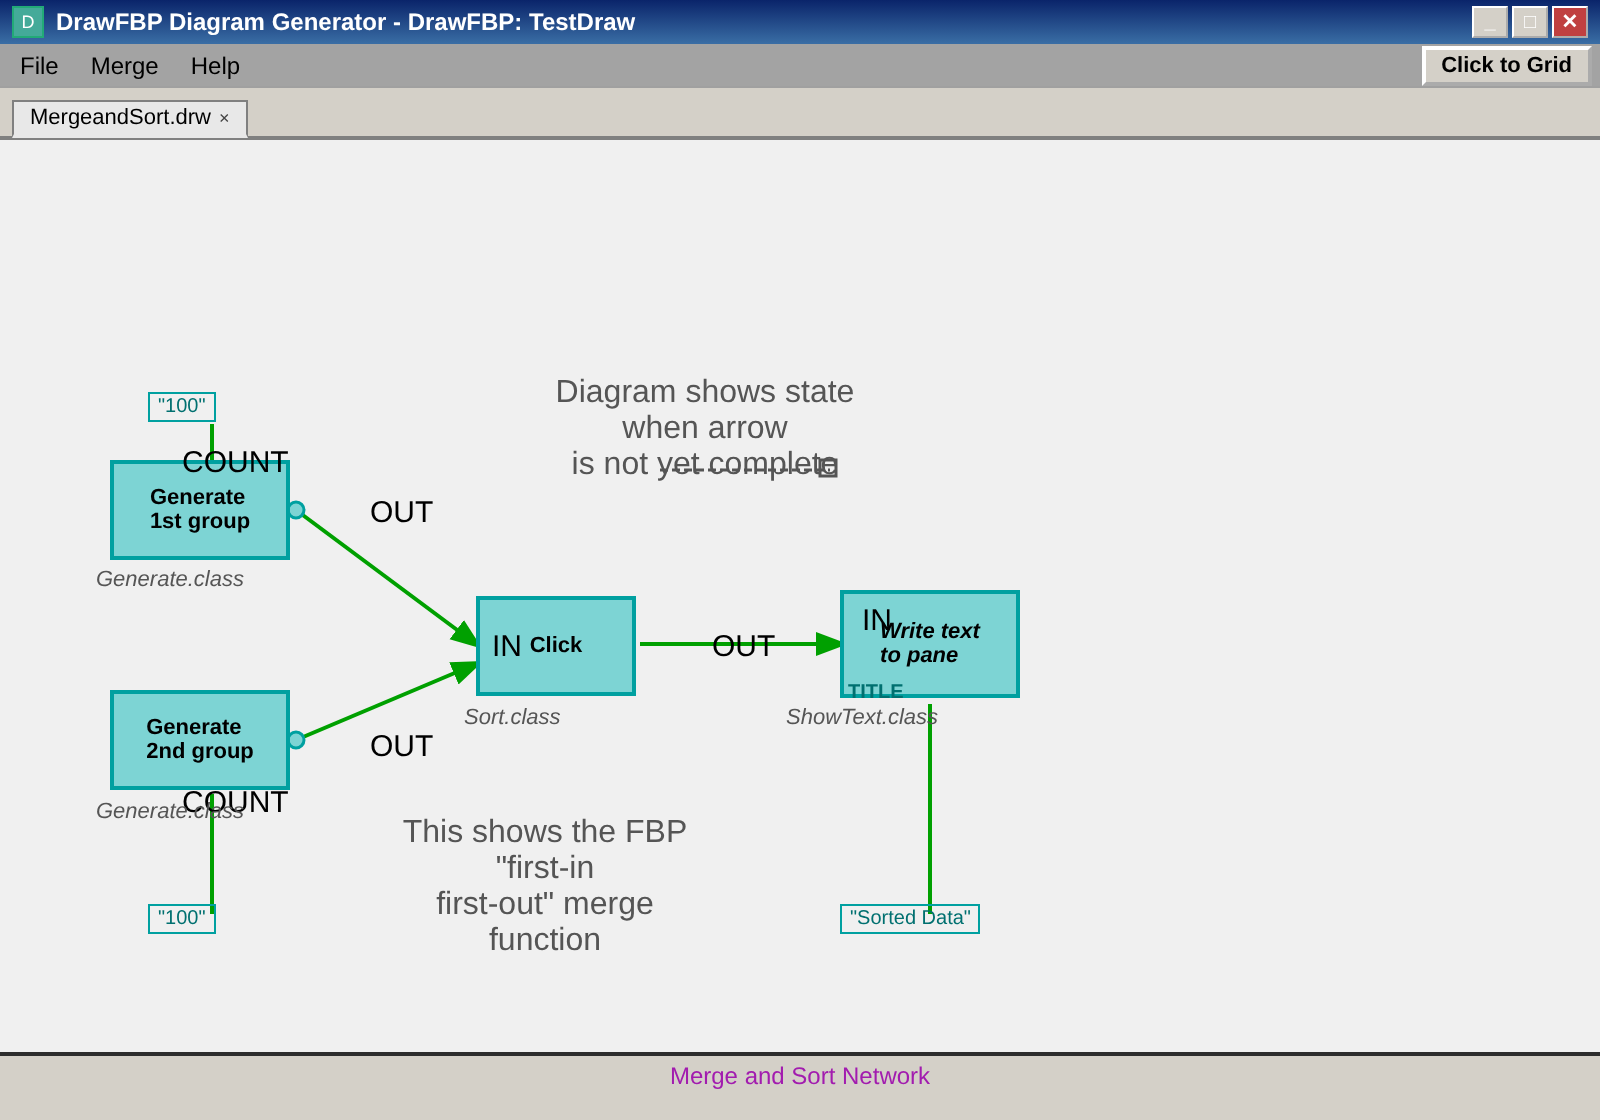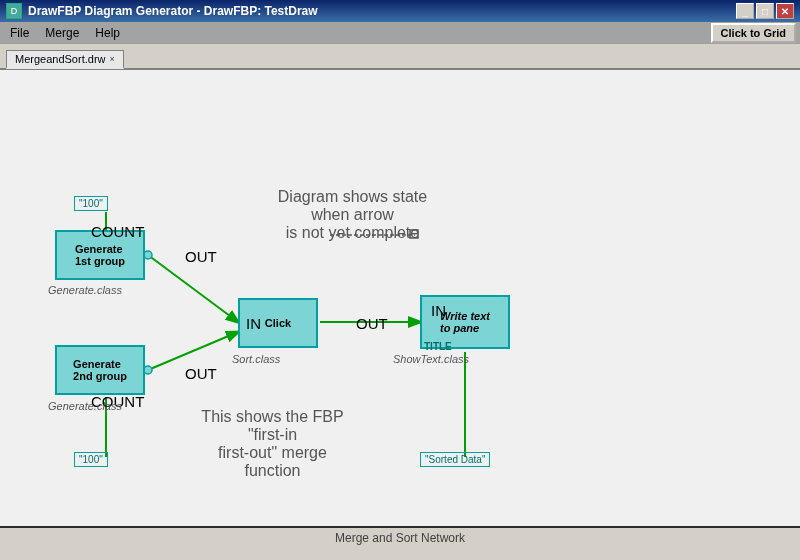--- a/index.html
+++ b/index.html
@@ -112,21 +112,21 @@
     }
     
     .status-bar {
       background: #d4d0c8;
       border-top: 2px inset #808080;
       height: 22px;
       display: flex;
       align-items: center;
       justify-content: center;
       font-size: 12px;
-      color: #404040;
+      color: #a21caf;
     }
 
     
     .fbp-node {
       position: absolute;
       background: #7dd4d4;
       border: 2px solid #00a0a0;
       display: flex;
       align-items: center;
       justify-content: center;

